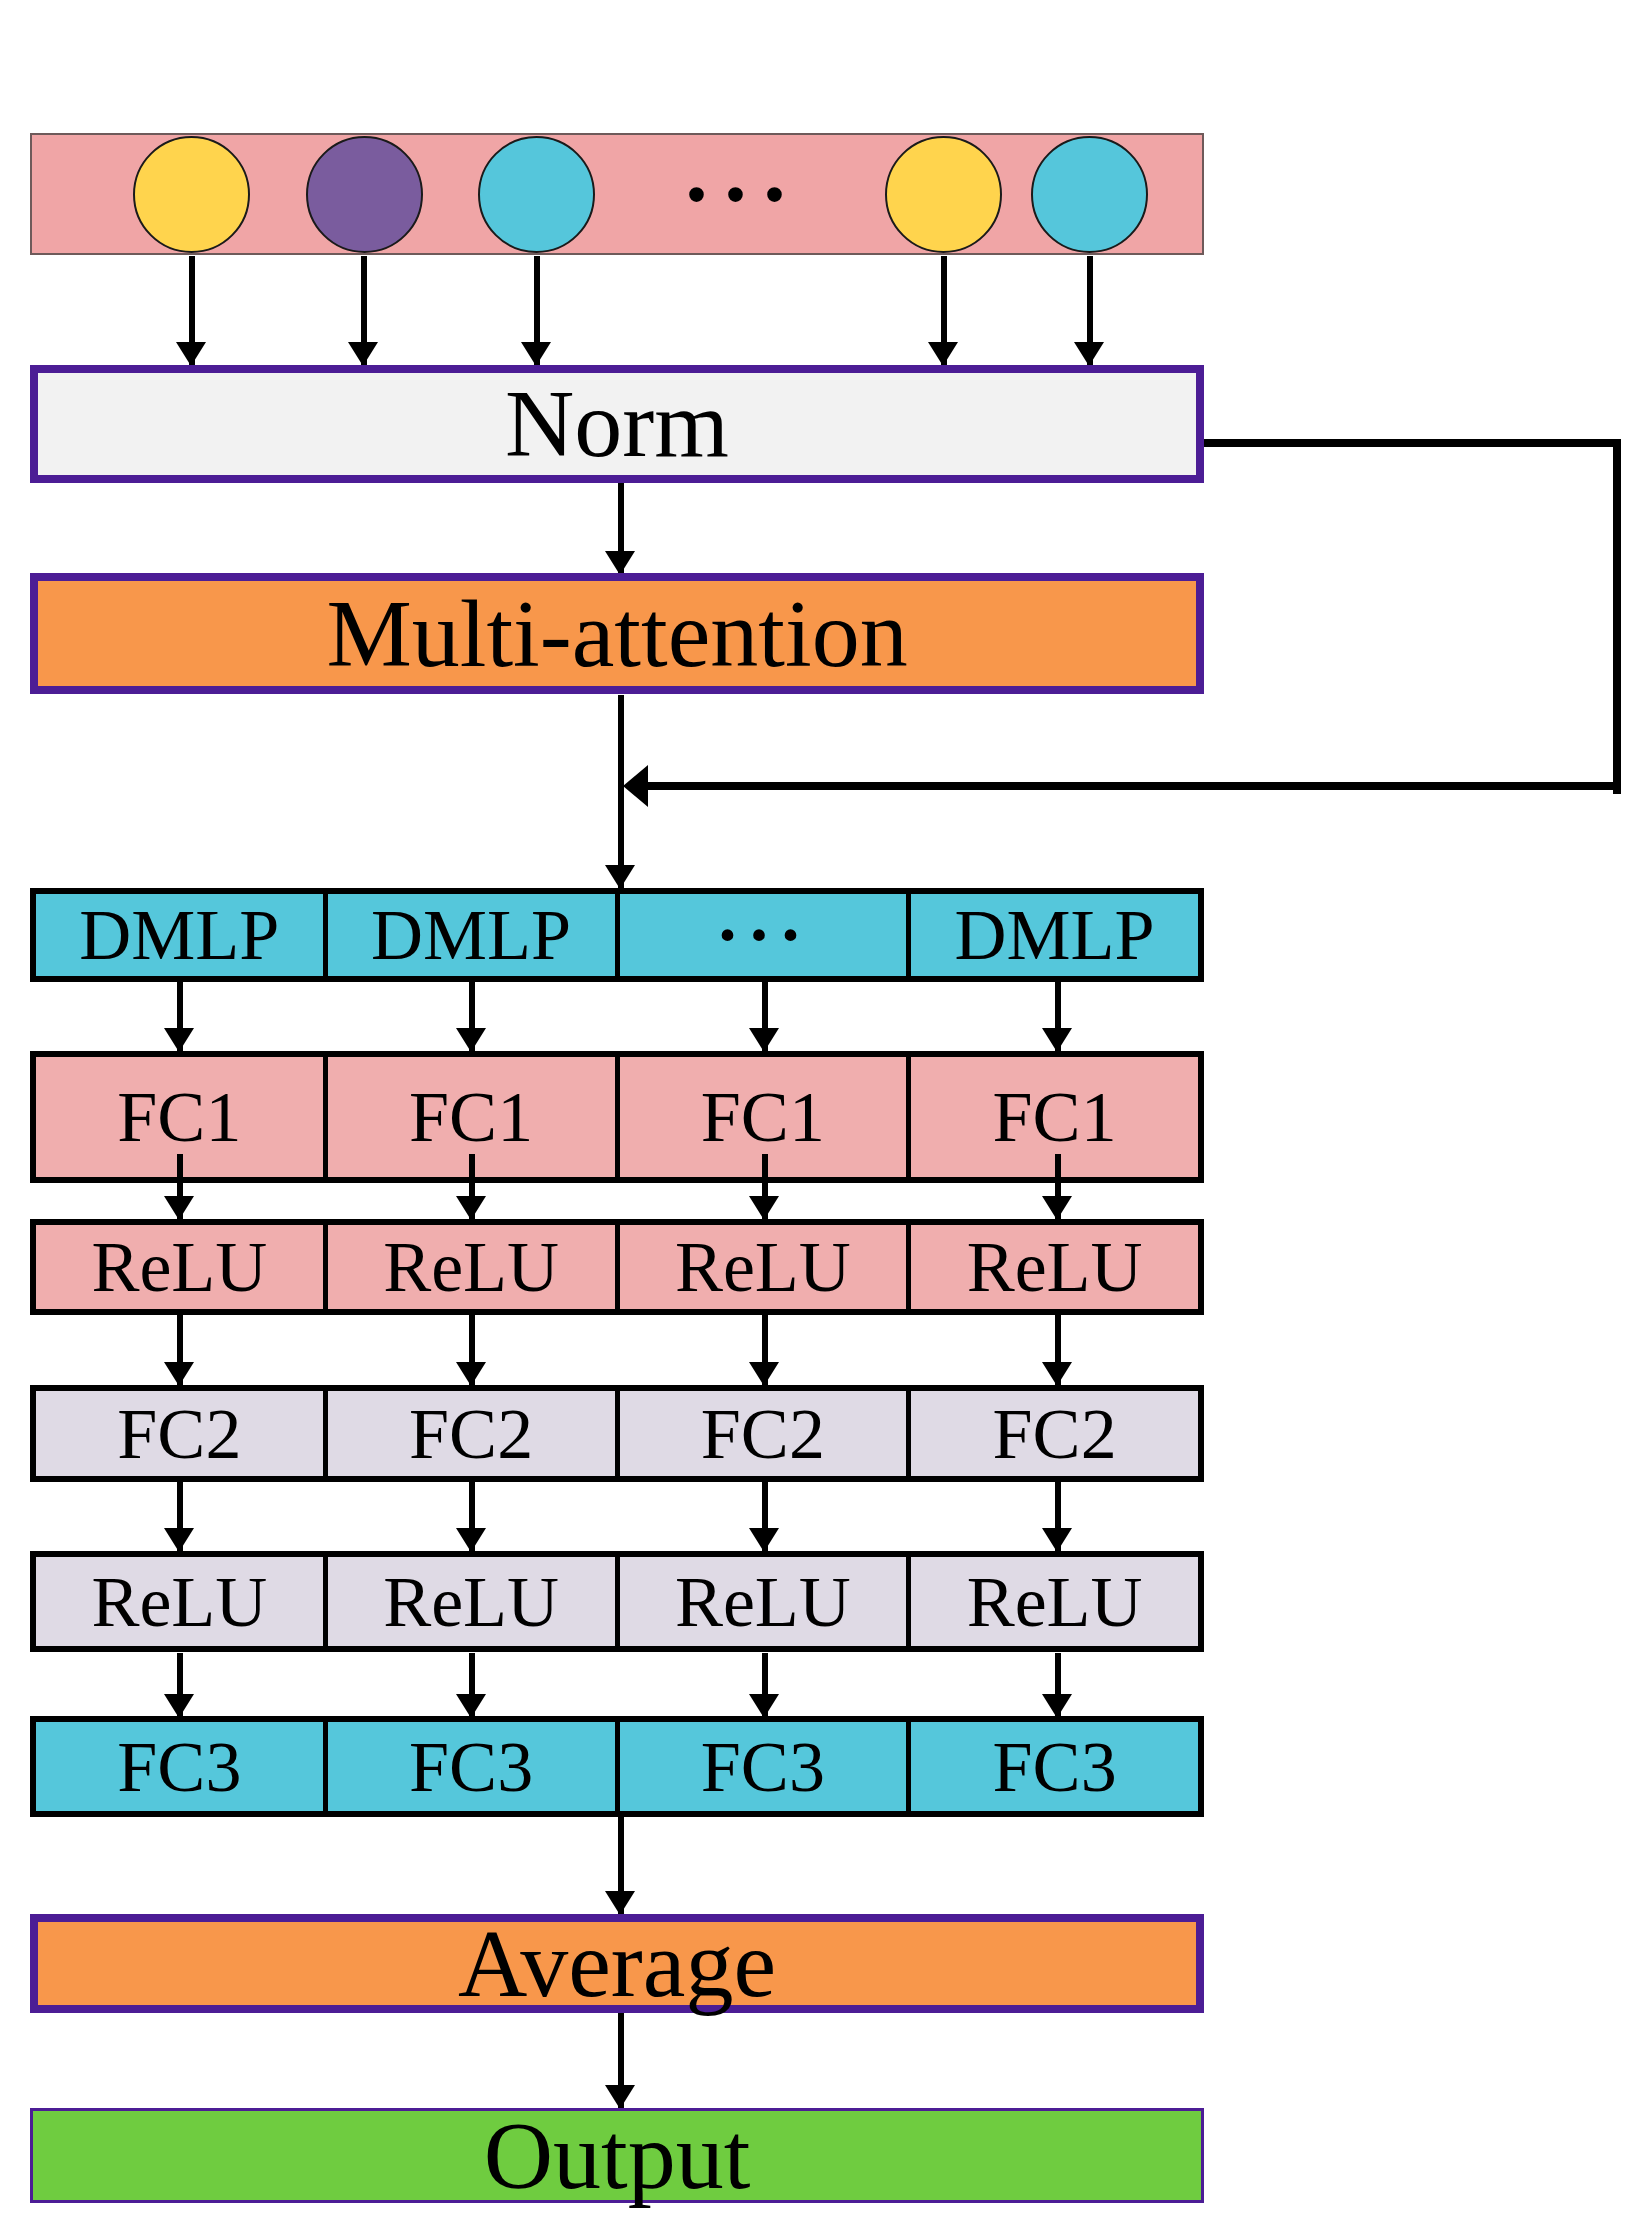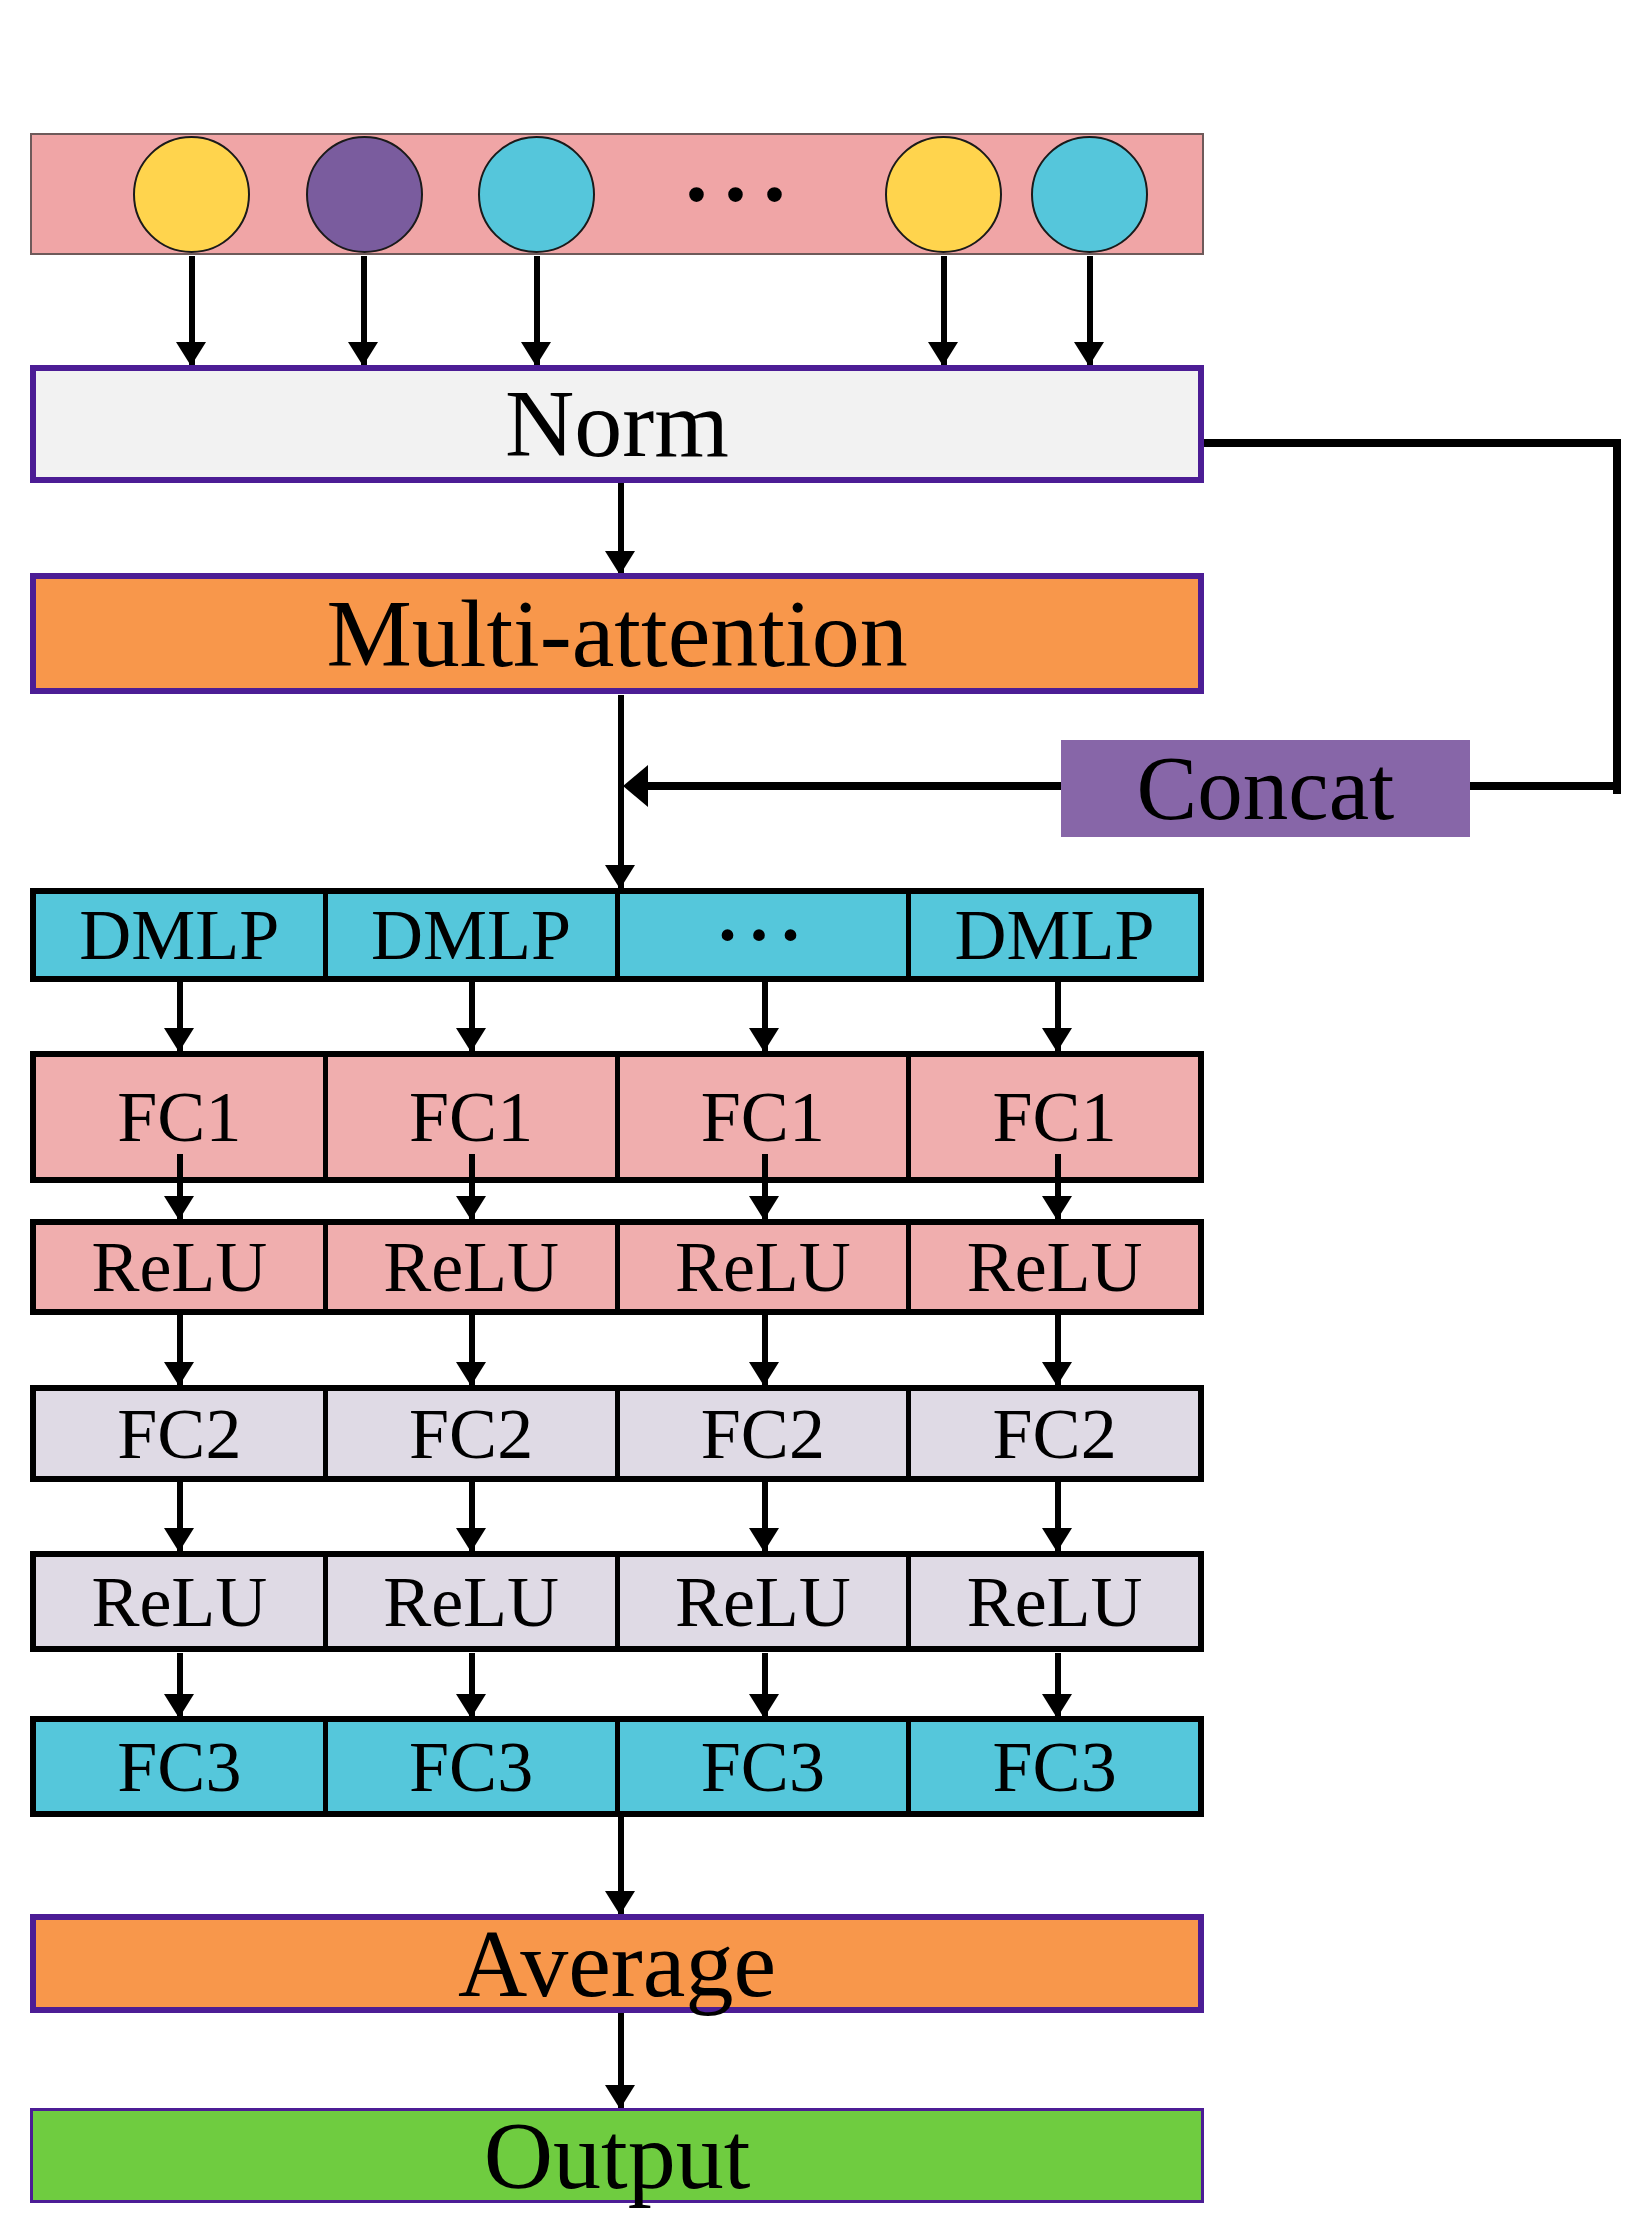--- a/index.html
+++ b/index.html
@@ -37,21 +37,21 @@
   .c-yellow{background:#FFD44D;}
   .c-purple{background:#7A5C9E;}
   .c-cyan{background:#55C6DB;}
   .bar-dots{
     position:absolute;left:740px;top:133px;height:122px;transform:translateX(-50%);
     display:flex;align-items:center;font-size:90px;font-weight:bold;letter-spacing:9px;
   }
   
   .wbox{
     position:absolute;left:30px;width:1174px;box-sizing:border-box;
-    border:6px solid #4c1d95;display:flex;align-items:center;justify-content:center;
+    border:8px solid #4c1d95;display:flex;align-items:center;justify-content:center;
     font-size:96px;line-height:1;white-space:nowrap;
   }
   .b-norm{top:365px;height:118px;background:#F2F2F2;}
   .b-multi{top:573px;height:121px;background:#F8974B;}
   .b-avg{top:1914px;height:99px;background:#F8974B;}
   .b-out{top:2108px;height:95px;background:#6FCC40;border-width:3px;}
   
   .concat{
     position:absolute;left:1061px;top:740px;width:409px;height:97px;
     background:#8766A8;display:flex;align-items:center;justify-content:center;
@@ -105,23 +105,20 @@
     <span>Multi-attention</span>
   </div>
 
   <div class="seg" style="left:1204px;top:439px;width:416px;height:7.5px;"></div>
   <div class="seg" style="left:1613px;top:439px;width:7.5px;height:355px;"></div>
   <div class="seg" style="left:637px;top:782px;width:983px;height:7.5px;"></div>
   <div class="head-left" style="left:623px;top:765px;"></div>
 
   <div class="av" style="left:621px;top:695px;height:193px;"></div>
 
-  <div class="concat">
-    <span>Concat</span>
-  </div>
 
   <div class="row r-dmlp">
     <div class="cell">DMLP</div>
     <div class="cell">DMLP</div>
     <div class="cell">···</div>
     <div class="cell">DMLP</div>
   </div>
 
   <div class="av" style="left:180px;top:982px;height:69px;"></div>
   <div class="av" style="left:472px;top:982px;height:69px;"></div>

